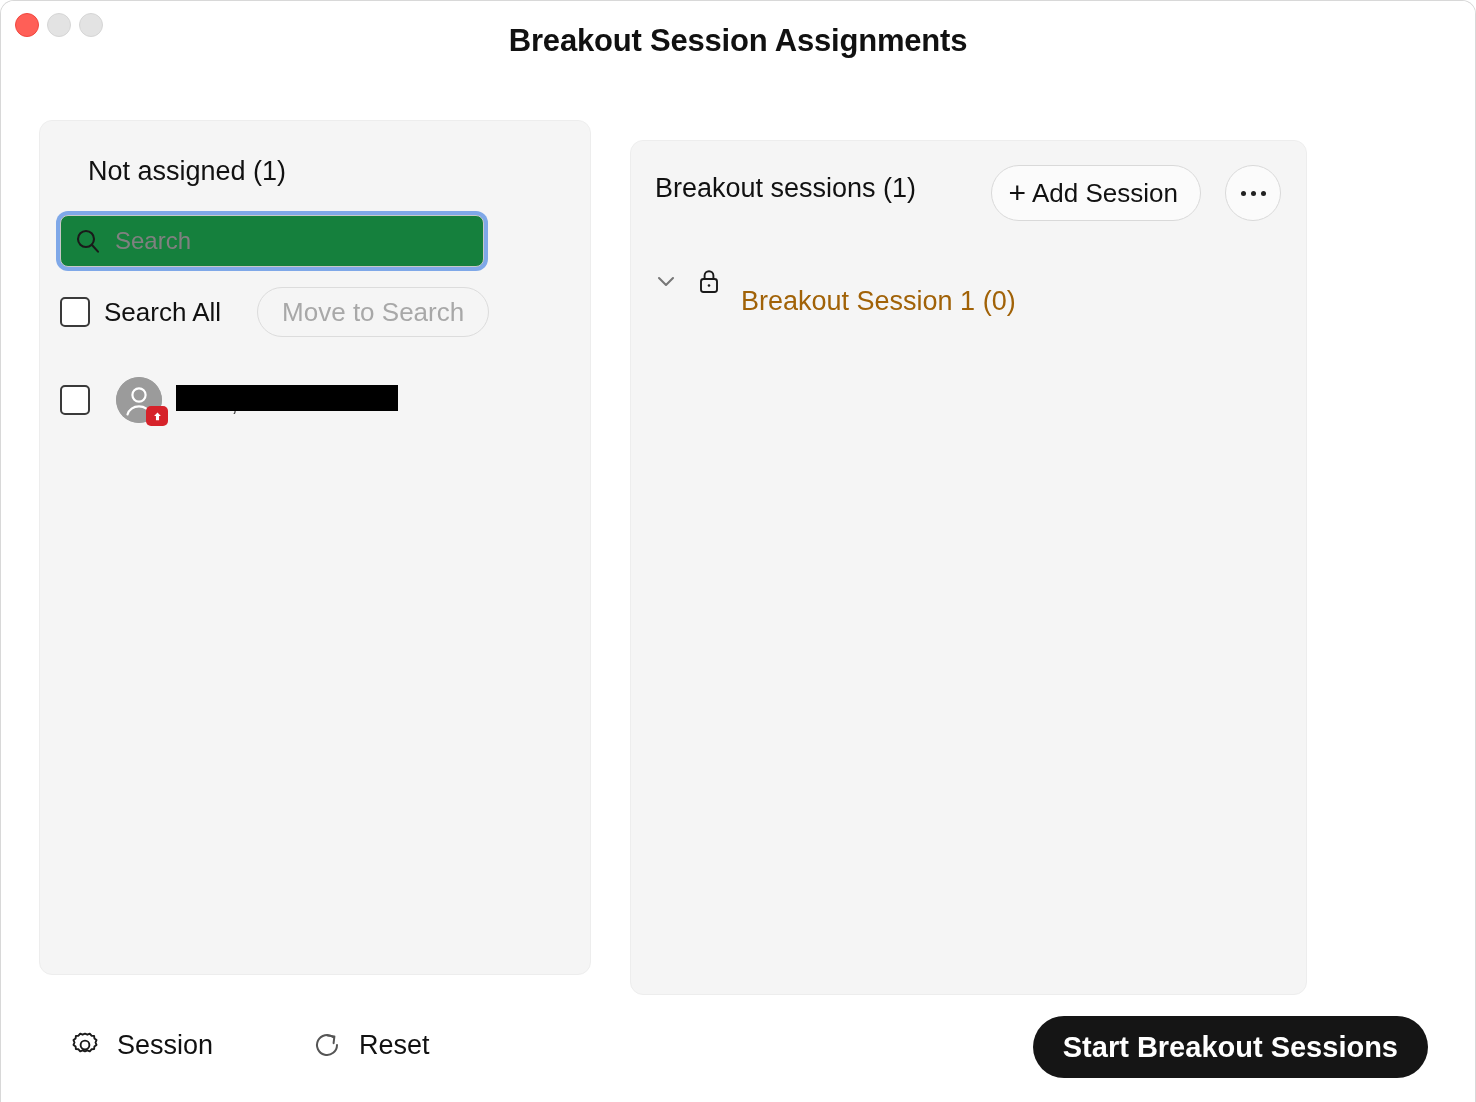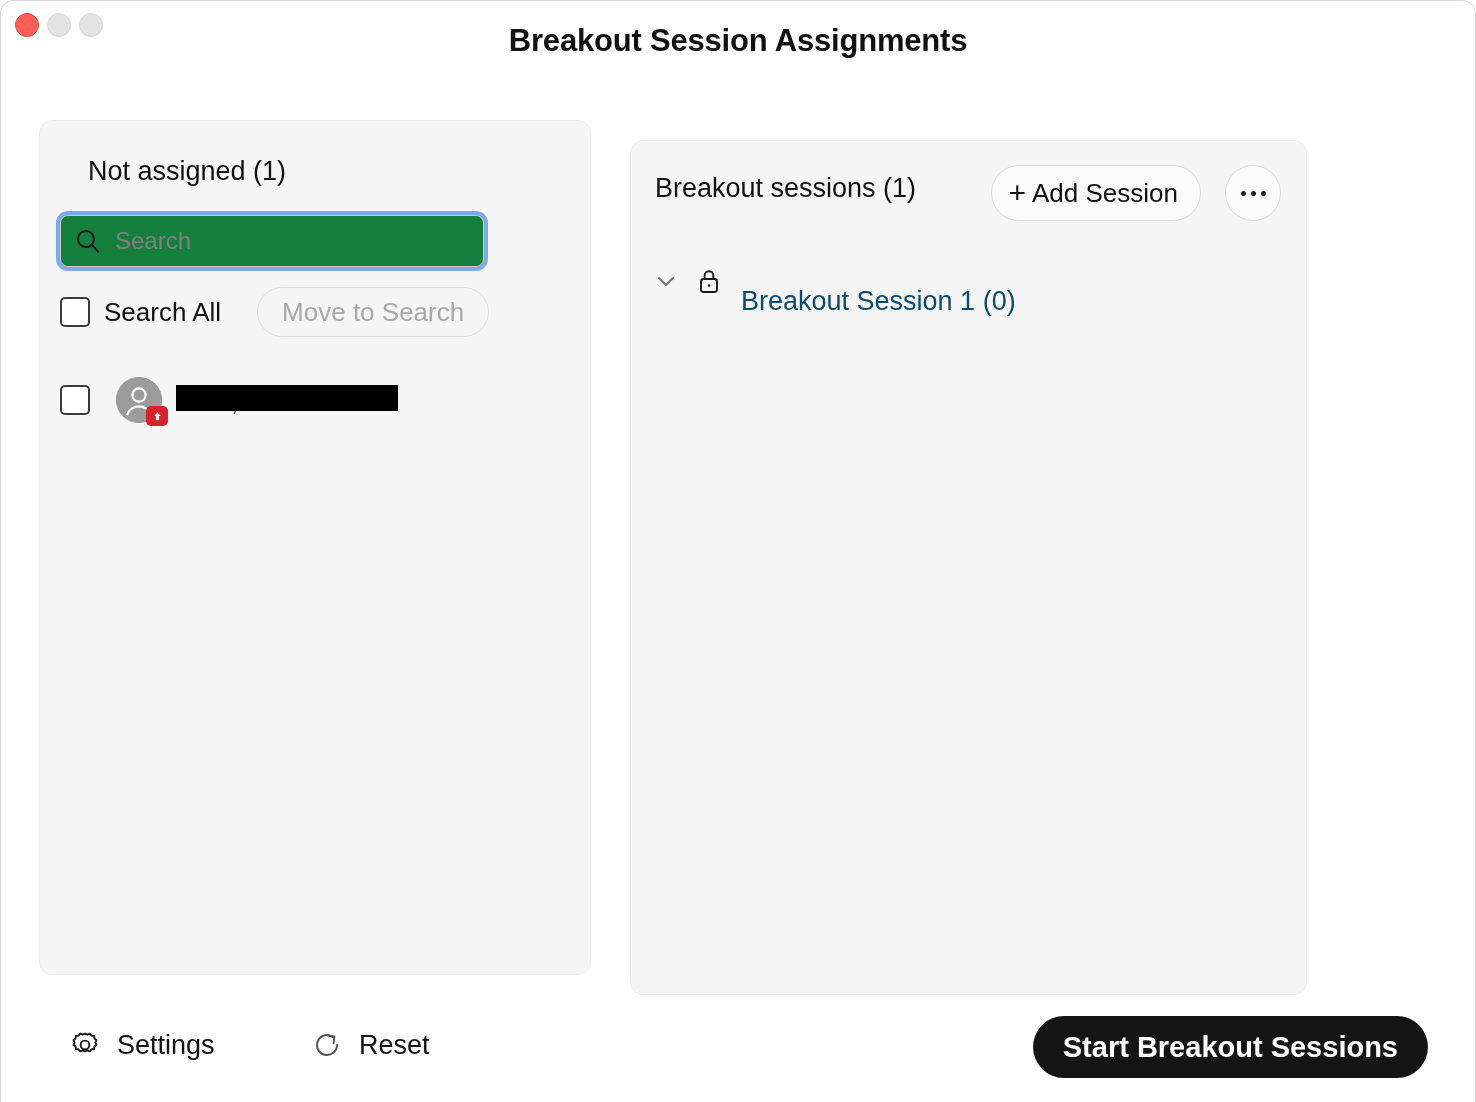--- a/index.html
+++ b/index.html
@@ -171,21 +171,21 @@
   .dot3 { width: 5px; height: 5px; border-radius: 50%; background: #222; display: block; }
 
   
   #session-row {
     position: absolute; left: 22px; top: 118px;
     display: flex; align-items: center; height: 44px;
   }
   #session-chevron { width: 26px; height: 26px; flex: 0 0 auto; }
   #session-lock { width: 26px; height: 28px; margin-left: 17px; flex: 0 0 auto; }
   #session-name {
-    margin-left: 19px; font-size: 27px; color: #0c4a6e; white-space: nowrap; margin-top: 40px;
+    margin-left: 19px; font-size: 27px; color: #a16207; white-space: nowrap; margin-top: 40px;
   }
 
   
   #footer { position: absolute; left: 0; top: 988px; width: 100%; height: 114px; }
   .foot-action {
     position: absolute; display: flex; align-items: center;
     font-size: 27px; color: #111;
   }
   #settings-action { left: 68px; top: 40px; }
   #reset-action { left: 310px; top: 40px; text-align: right; }
@@ -288,21 +288,21 @@
     </div>
   </div>
 
   <div id="footer">
 
     <div class="foot-action" id="settings-action">
       <svg class="glyph" viewBox="0 0 32 32">
         <path d="M16 4.6 l2.4 1.1 2.4 -1 1.7 2 2.6 0.2 0.3 2.6 2.1 1.6 -1 2.4 1 2.4 -2.1 1.6 -0.3 2.6 -2.6 0.2 -1.7 2 -2.4 -1 -2.4 1.1 -2.4 -1.1 -2.4 1 -1.7 -2 -2.6 -0.2 -0.3 -2.6 -2.1 -1.6 1 -2.4 -1 -2.4 2.1 -1.6 0.3 -2.6 2.6 -0.2 1.7 -2 2.4 1 z" fill="none" stroke="#1a1a1a" stroke-width="1.9" stroke-linejoin="round"></path>
         <circle cx="16" cy="16" r="4.4" fill="none" stroke="#1a1a1a" stroke-width="1.9"></circle>
       </svg>
-      <span>Settings</span>
+      <span>Session</span>
     </div>
 
     <div class="foot-action" id="reset-action">
       <svg class="glyph" viewBox="0 0 32 32">
         <path d="M26 16 a10 10 0 1 1 -3.6 -7.7" fill="none" stroke="#555555" stroke-width="2" stroke-linecap="round"></path>
         <path d="M16.6 6.6 L23.4 7.4 L22.6 14.2" fill="none" stroke="#555555" stroke-width="2" stroke-linecap="round" stroke-linejoin="round"></path>
       </svg>
       <span>Reset</span>
     </div>
 

